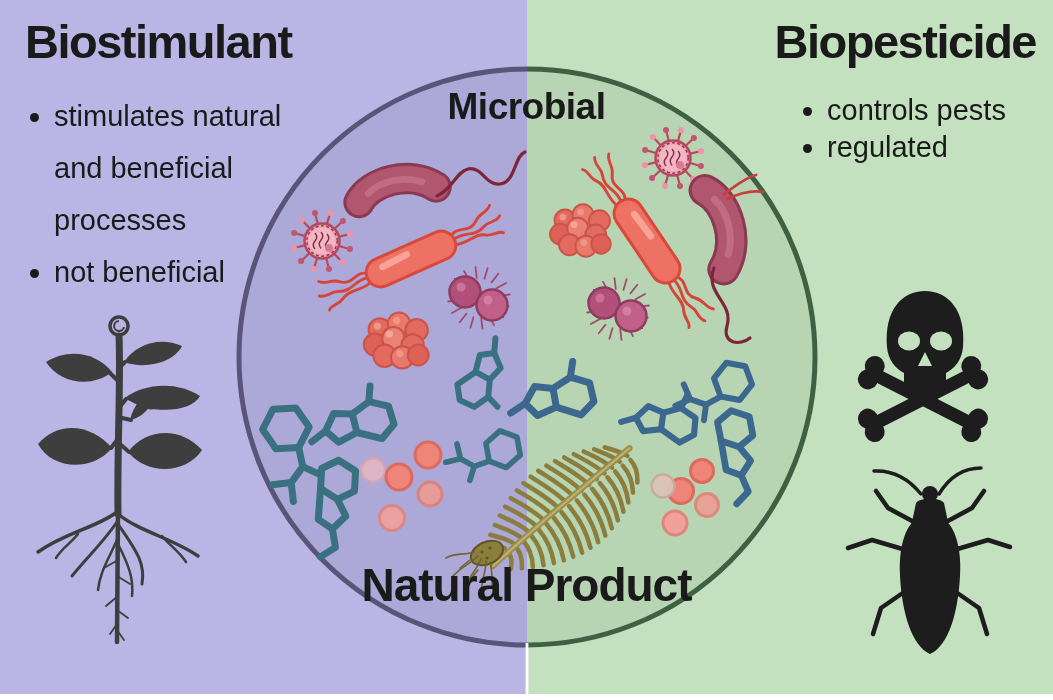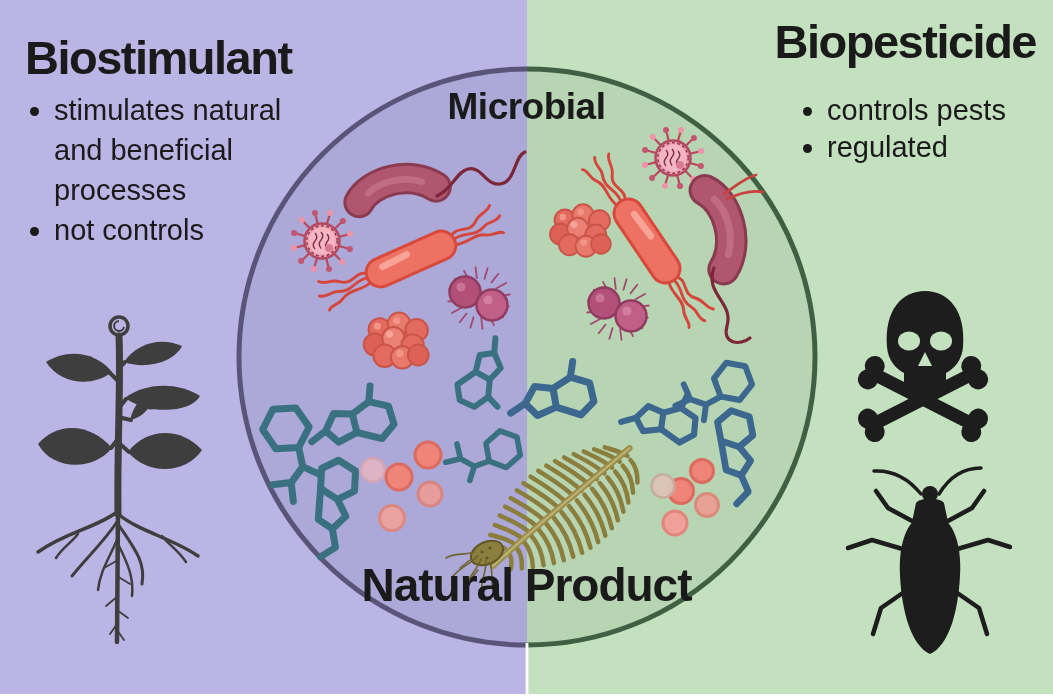--- a/index.html
+++ b/index.html
@@ -1,22 +1,22 @@
 <!DOCTYPE html>
 <html><head>
 <meta charset="utf-8">
 <style>
   html,body{margin:0;padding:0;background:#ffffff;}
   .canvas{position:relative;width:1053px;height:700px;background:#ffffff;overflow:hidden;
           font-family:"Liberation Sans",sans-serif;color:#1a1a1a;}
   .canvas svg.art{position:absolute;left:0;top:0;}
   .title{position:absolute;margin:0;font-weight:700;font-size:47px;letter-spacing:-1.5px;line-height:1;}
-  .title.left{left:25px;top:34px;}
+  .title.left{left:25px;top:18px;}
   .title.right{right:17px;top:18px;margin-left:20px;}
-  ul.bullets{position:absolute;margin:0;padding-left:34px;list-style:disc outside;font-size:29px;line-height:40px;}
+  ul.bullets{position:absolute;margin:0;padding-left:34px;list-style:disc outside;font-size:29px;line-height:52px;}
   ul.bullets.left-b{left:20px;top:90px;width:268px;}
   ul.bullets.right-b{left:793px;top:92px;width:250px;line-height:37px;}
   .circle-label{position:absolute;left:0;width:1053px;text-align:center;font-weight:700;}
   .circle-label.top{top:86px;font-size:37px;letter-spacing:-0.5px;}
   .circle-label.bottom{top:558px;font-size:46px;letter-spacing:-1px;}
 </style>
 </head>
 <body>
 
 <div class="canvas">
@@ -321,21 +321,21 @@
     </g>
     <circle cx="930" cy="494" r="8"></circle>
     <path d="M916 503 C920 497 940 497 944 503 L948 522 L912 522 Z"></path>
     <path d="M930 514 C952 514 962 542 960 576 C958 614 948 646 930 654 C912 646 902 614 900 576 C898 542 908 514 930 514 Z"></path>
   </g>
 </svg>
 
 <h1 class="title left">Biostimulant</h1>
 <ul class="bullets left-b">
   <li>stimulates natural and beneficial processes</li>
-  <li>not controls</li>
+  <li>not beneficial</li>
 </ul>
 
 <h1 class="title right">Biopesticide</h1>
 <ul class="bullets right-b">
   <li>controls pests</li>
   <li>regulated</li>
 </ul>
 
 <div class="circle-label top">Microbial</div>
 <div class="circle-label bottom">Natural Product</div>

